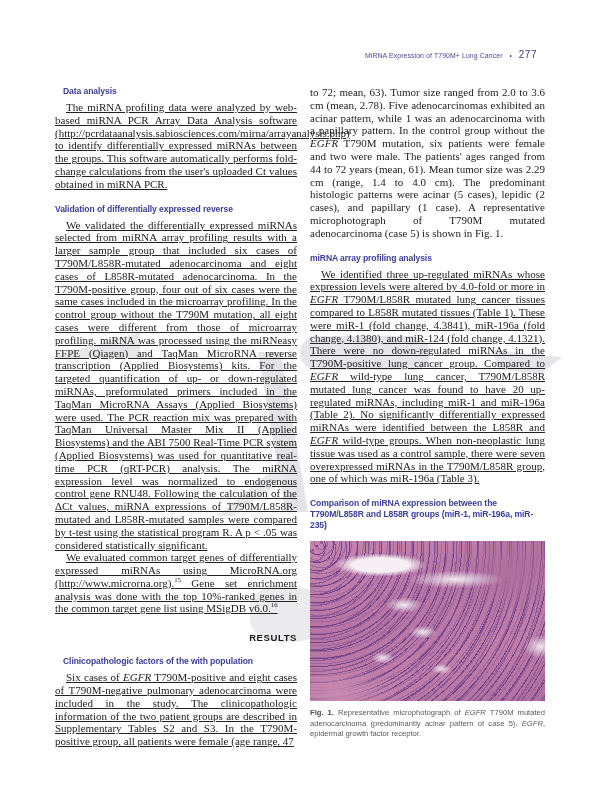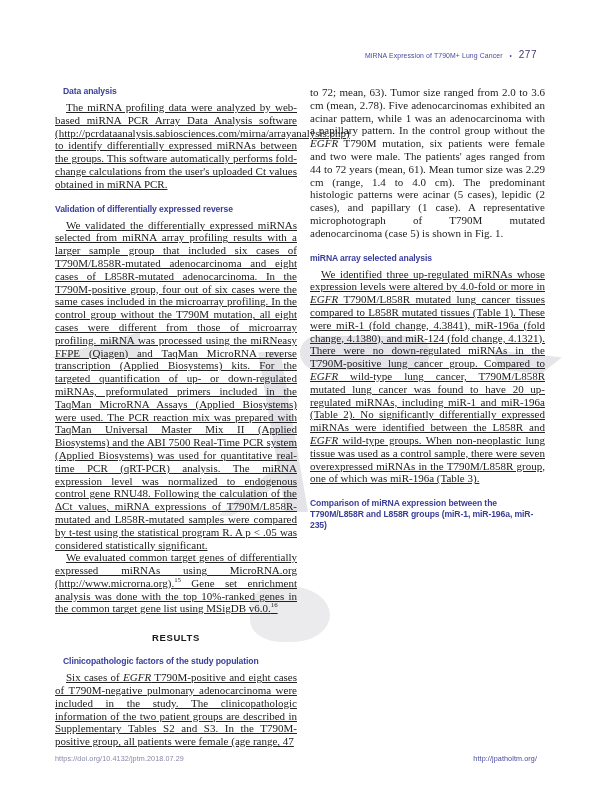--- a/index.html
+++ b/index.html
@@ -42,21 +42,21 @@
   .subhead{
     font-family:"Liberation Sans", sans-serif;
     font-size:8.6px;font-weight:700;letter-spacing:-0.1px;
     color:#3a3e99;line-height:11px;
     margin:13px 0 4px 0;text-align:left;
   }
   .subhead.first{margin-top:0;padding-left:8px;}
   .results-head{
     font-family:"Liberation Sans", sans-serif;
     font-size:9.5px;font-weight:700;letter-spacing:0.6px;
-    color:#1a1a1a;text-align:center;margin:17px 0 13px 0;
+    color:#1a1a1a;text-align:right;margin:17px 0 13px 0;
   }
   sup{font-size:0.62em;line-height:0;}
   i{font-style:italic;}
   
   .figure-block{margin-top:10px;}
   .histology{
     width:235px;height:160px;
     background-color:#bd7da7;
     background-image:
       radial-gradient(ellipse 64px 16px at 30% 15%, #f5eef3 0%, #f5eef3 45%, rgba(245,238,243,0) 72%),
@@ -112,34 +112,37 @@
       <div class="subhead first">Data analysis</div>
       <p class="body-text indent">The miRNA profiling data were analyzed by web-based miRNA PCR Array Data Analysis software (http://pcrdataanalysis.sabiosciences.com/mirna/arrayanalysis.php) to identify differentially expressed miRNAs between the groups. This software automatically performs fold-change calculations from the user's uploaded Ct values obtained in miRNA PCR.</p>
 
       <div class="subhead">Validation of differentially expressed reverse</div>
       <p class="body-text indent">We validated the differentially expressed miRNAs selected from miRNA array profiling results with a larger sample group that included six cases of T790M/L858R-mutated adenocarcinoma and eight cases of L858R-mutated adenocarcinoma. In the T790M-positive group, four out of six cases were the same cases included in the microarray profiling. In the control group without the T790M mutation, all eight cases were different from those of microarray profiling. miRNA was processed using the miRNeasy FFPE (Qiagen) and TaqMan MicroRNA reverse transcription (Applied Biosystems) kits. For the targeted quantification of up- or down-regulated miRNAs, preformulated primers included in the TaqMan MicroRNA Assays (Applied Biosystems) were used. The PCR reaction mix was prepared with TaqMan Universal Master Mix II (Applied Biosystems) and the ABI 7500 Real-Time PCR system (Applied Biosystems) was used for quantitative real-time PCR (qRT-PCR) analysis. The miRNA expression level was normalized to endogenous control gene RNU48. Following the calculation of the ΔCt values, miRNA expressions of T790M/L858R-mutated and L858R-mutated samples were compared by t-test using the statistical program R. A p &lt; .05 was considered statistically significant.</p>
 
       <p class="body-text indent">We evaluated common target genes of differentially expressed miRNAs using MicroRNA.org (http://www.microrna.org).<sup>15</sup> Gene set enrichment analysis was done with the top 10%-ranked genes in the common target gene list using MSigDB v6.0.<sup>16</sup></p>
 
       <div class="results-head">RESULTS</div>
 
-      <div class="subhead first">Clinicopathologic factors of the study population</div>
+      <div class="subhead first">Clinicopathologic factors of the with population</div>
       <p class="body-text indent">Six cases of <i>EGFR</i> T790M-positive and eight cases of T790M-negative pulmonary adenocarcinoma were included in the study. The clinicopathologic information of the two patient groups are described in Supplementary Tables S2 and S3. In the T790M-positive group, all patients were female (age range, 47</p>
     </div>
 
     <div class="col-right">
       <p class="body-text">to 72; mean, 63). Tumor size ranged from 2.0 to 3.6 cm (mean, 2.78). Five adenocarcinomas exhibited an acinar pattern, while 1 was an adenocarcinoma with a papillary pattern. In the control group without the <i>EGFR</i> T790M mutation, six patients were female and two were male. The patients' ages ranged from 44 to 72 years (mean, 61). Mean tumor size was 2.29 cm (range, 1.4 to 4.0 cm). The predominant histologic patterns were acinar (5 cases), lepidic (2 cases), and papillary (1 case). A representative microphotograph of T790M mutated adenocarcinoma (case 5) is shown in Fig. 1.</p>
 
-      <div class="subhead">miRNA array selected analysis</div>
+      <div class="subhead">miRNA array profiling analysis</div>
       <p class="body-text indent">We identified three up-regulated miRNAs whose expression levels were altered by 4.0-fold or more in <i>EGFR</i> T790M/L858R mutated lung cancer tissues compared to L858R mutated tissues (Table 1). These were miR-1 (fold change, 4.3841), miR-196a (fold change, 4.1380), and miR-124 (fold change, 4.1321). There were no down-regulated miRNAs in the T790M-positive lung cancer group. Compared to <i>EGFR</i> wild-type lung cancer, T790M/L858R mutated lung cancer was found to have 20 up-regulated miRNAs, including miR-1 and miR-196a (Table 2). No significantly differentially expressed miRNAs were identified between the L858R and <i>EGFR</i> wild-type groups. When non-neoplastic lung tissue was used as a control sample, there were seven overexpressed miRNAs in the T790M/L858R group, one of which was miR-196a (Table 3).</p>
 
       <div class="subhead">Comparison of miRNA expression between the T790M/L858R and L858R groups (miR-1, miR-196a, miR-235)</div>
 
+      <div class="figure-block">
+        <div class="histology"></div>
+        <div class="fig-caption">
+          <b>Fig. 1.</b>
+          <span>Representative microphotograph of <i>EGFR</i> T790M mutated adenocarcinoma (predominantly acinar pattern of case 5). <i>EGFR</i>, epidermal growth factor receptor.</span>
+        </div>
+      </div>
     </div>
 
   </div>
 
-  <div class="footer">
-    <a class="doi" href="#">https://doi.org/10.4132/jptm.2018.07.29</a>
-    <a class="site" href="#">http://jpatholtm.org/</a>
-  </div>
 
 </div>
 
 </body></html>

